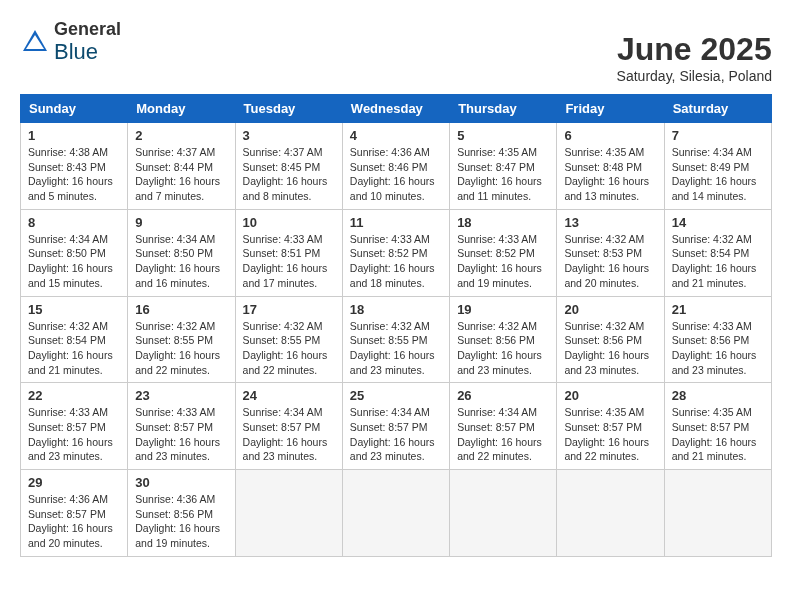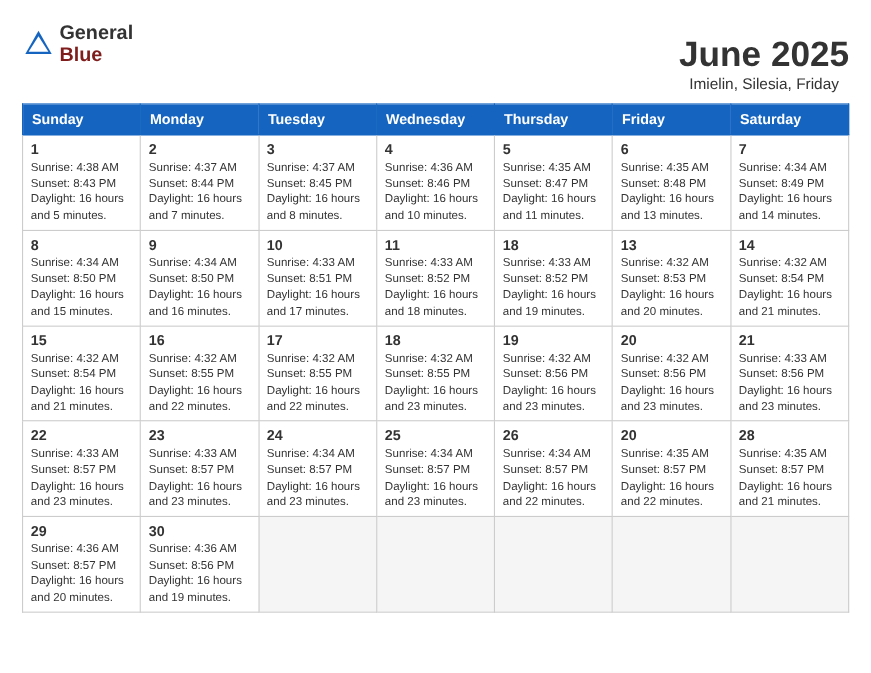--- a/index.html
+++ b/index.html
@@ -26,23 +26,23 @@
       display: flex;
       flex-direction: column;
       line-height: 1.1;
     }
     .logo-general {
       font-size: 18px;
       font-weight: bold;
       color: #333;
     }
     .logo-blue {
-      font-size: 18px;
-      font-weight: bold;
-      color: #7f1d1d;
+      font-size: 22px;
+      font-weight: normal;
+      color: #0c4a6e;
     }
     .logo-icon {
       width: 30px;
       height: 30px;
     }
     .title-block {
       text-align: center;
       margin-top: 11px;
     }
     .month-title {
@@ -104,21 +104,21 @@
       <polygon points="15,3 27,24 3,24" fill="#1565c0"></polygon>
       <polygon points="15,8 24,22 6,22" fill="white"></polygon>
     </svg>
     <div class="logo-text">
       <span class="logo-general">General</span>
       <span class="logo-blue">Blue</span>
     </div>
   </div>
   <div class="title-block">
     <div class="month-title">June 2025</div>
-    <div class="location">Imielin, Silesia, Friday</div>
+    <div class="location">Saturday, Silesia, Poland</div>
   </div>
 </div>
 
 <table class="calendar">
   <thead>
     <tr>
     <th>Sunday</th>
         <th>Monday</th>
         <th>Tuesday</th>
         <th>Wednesday</th>

